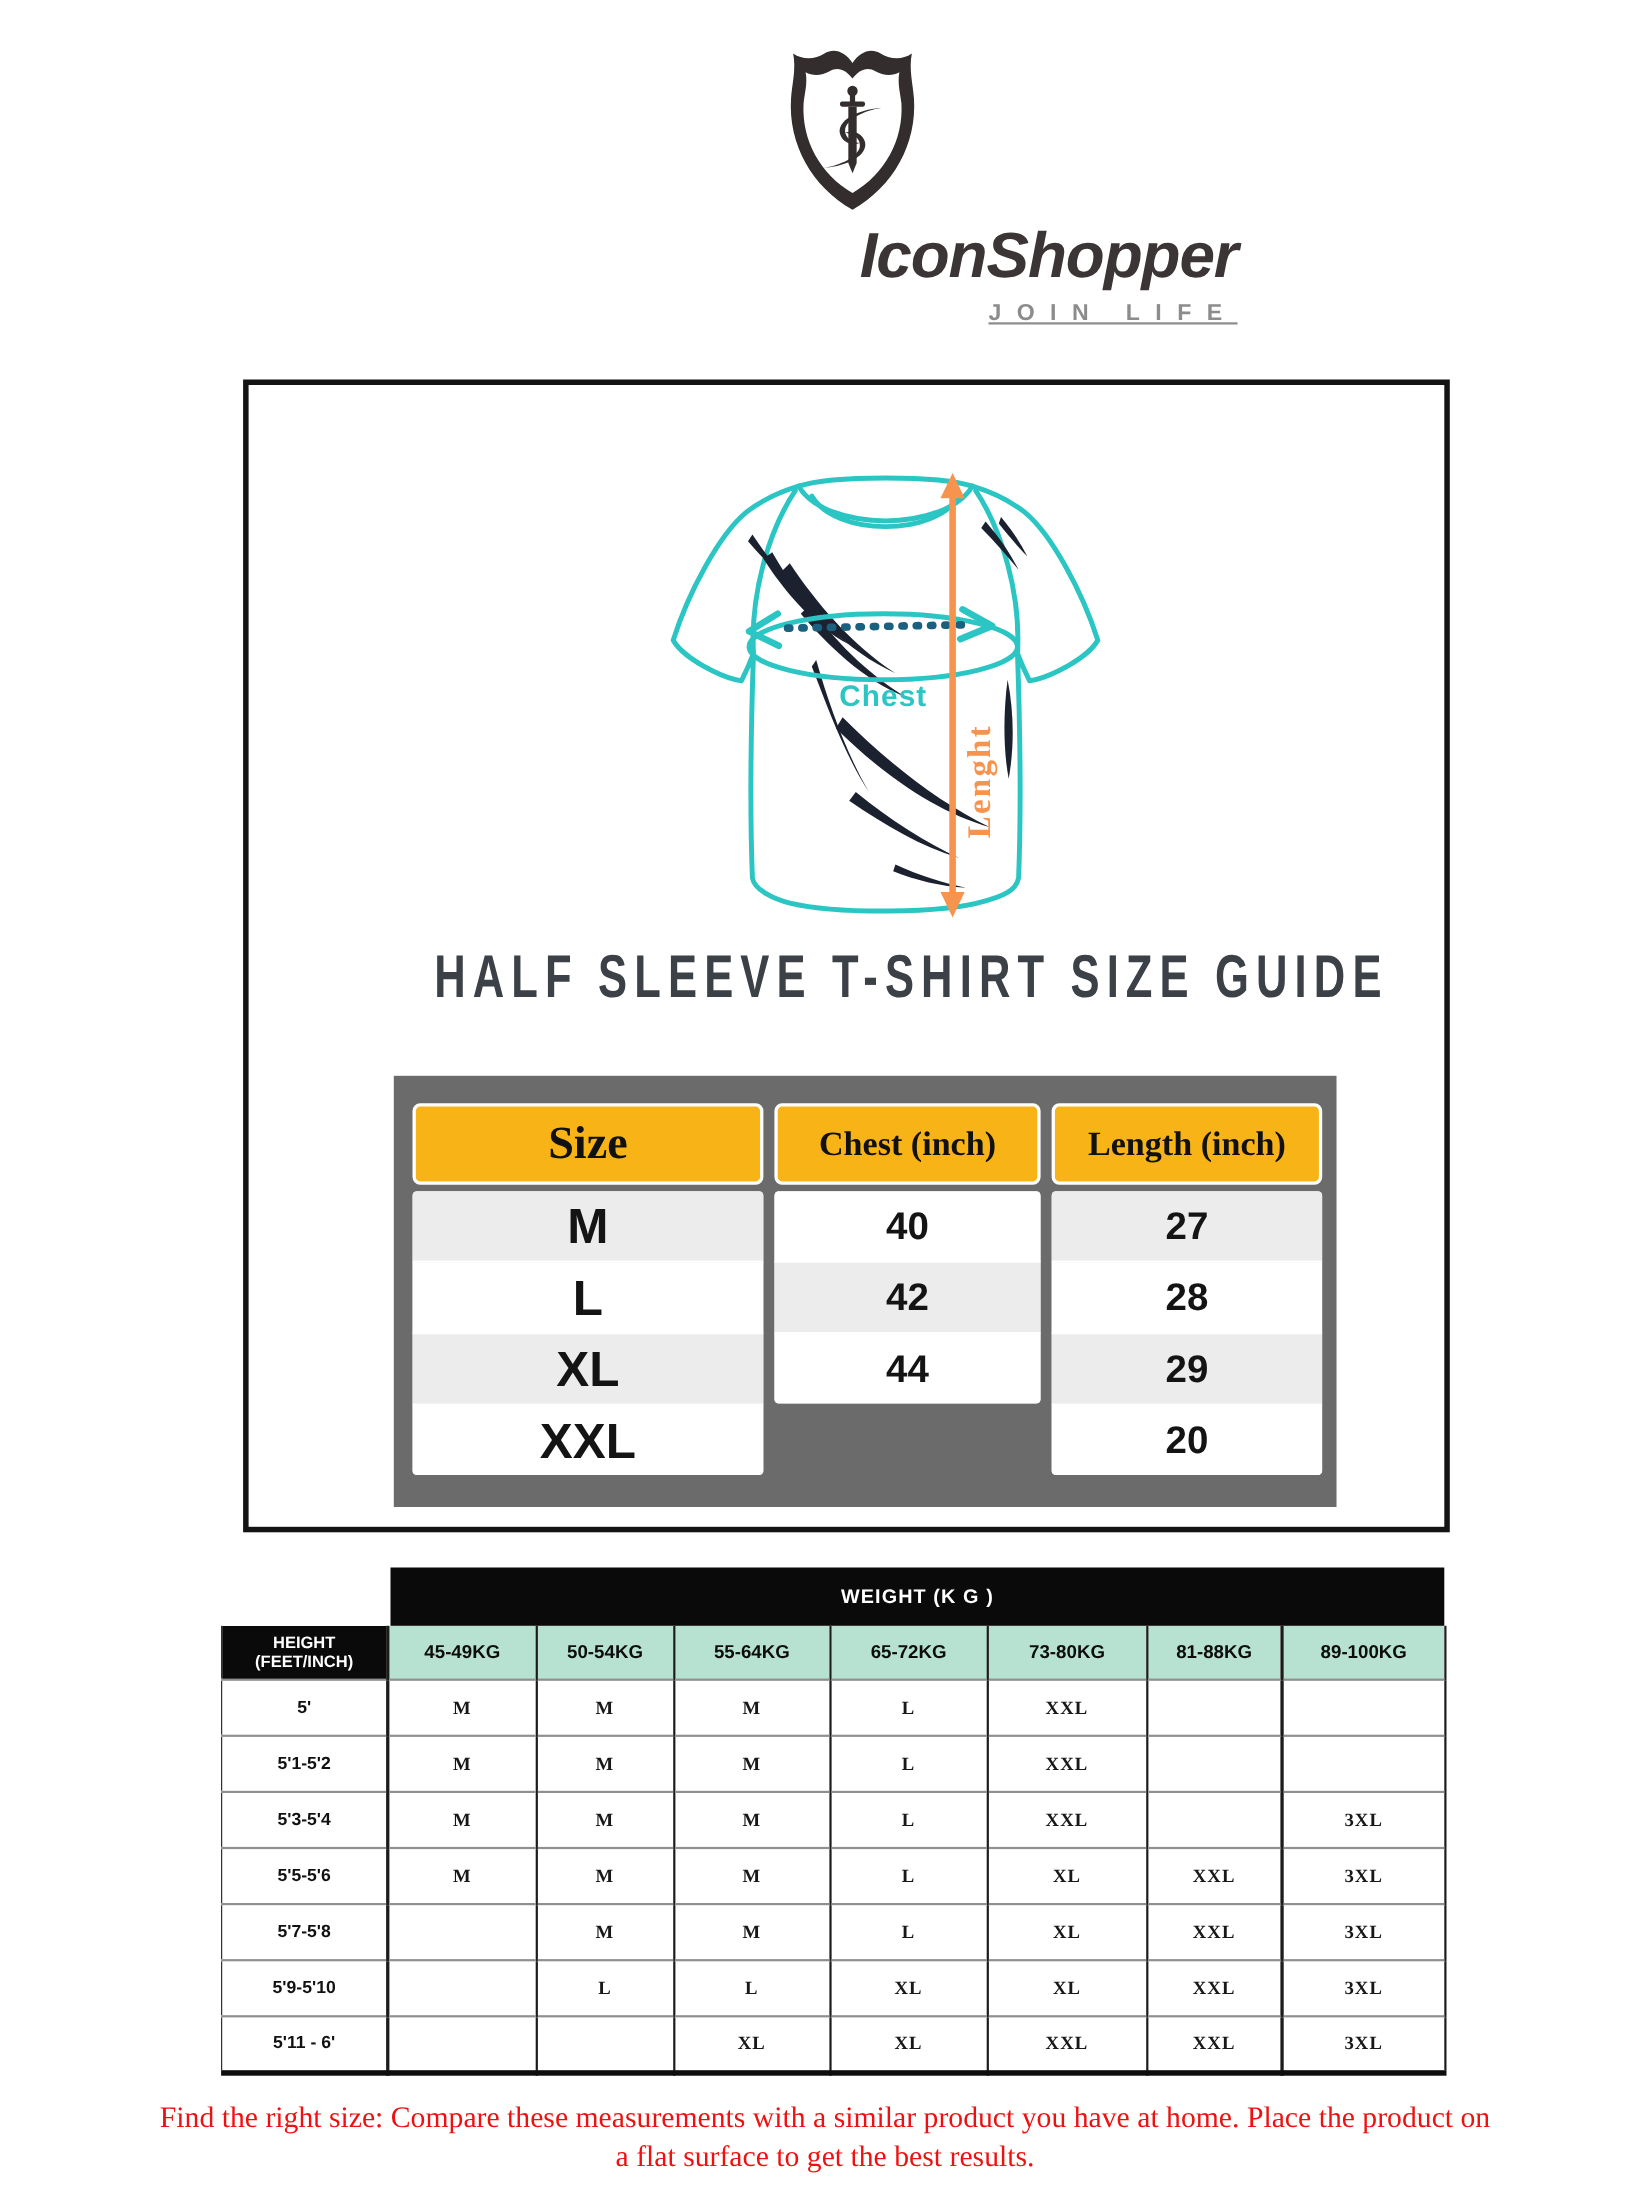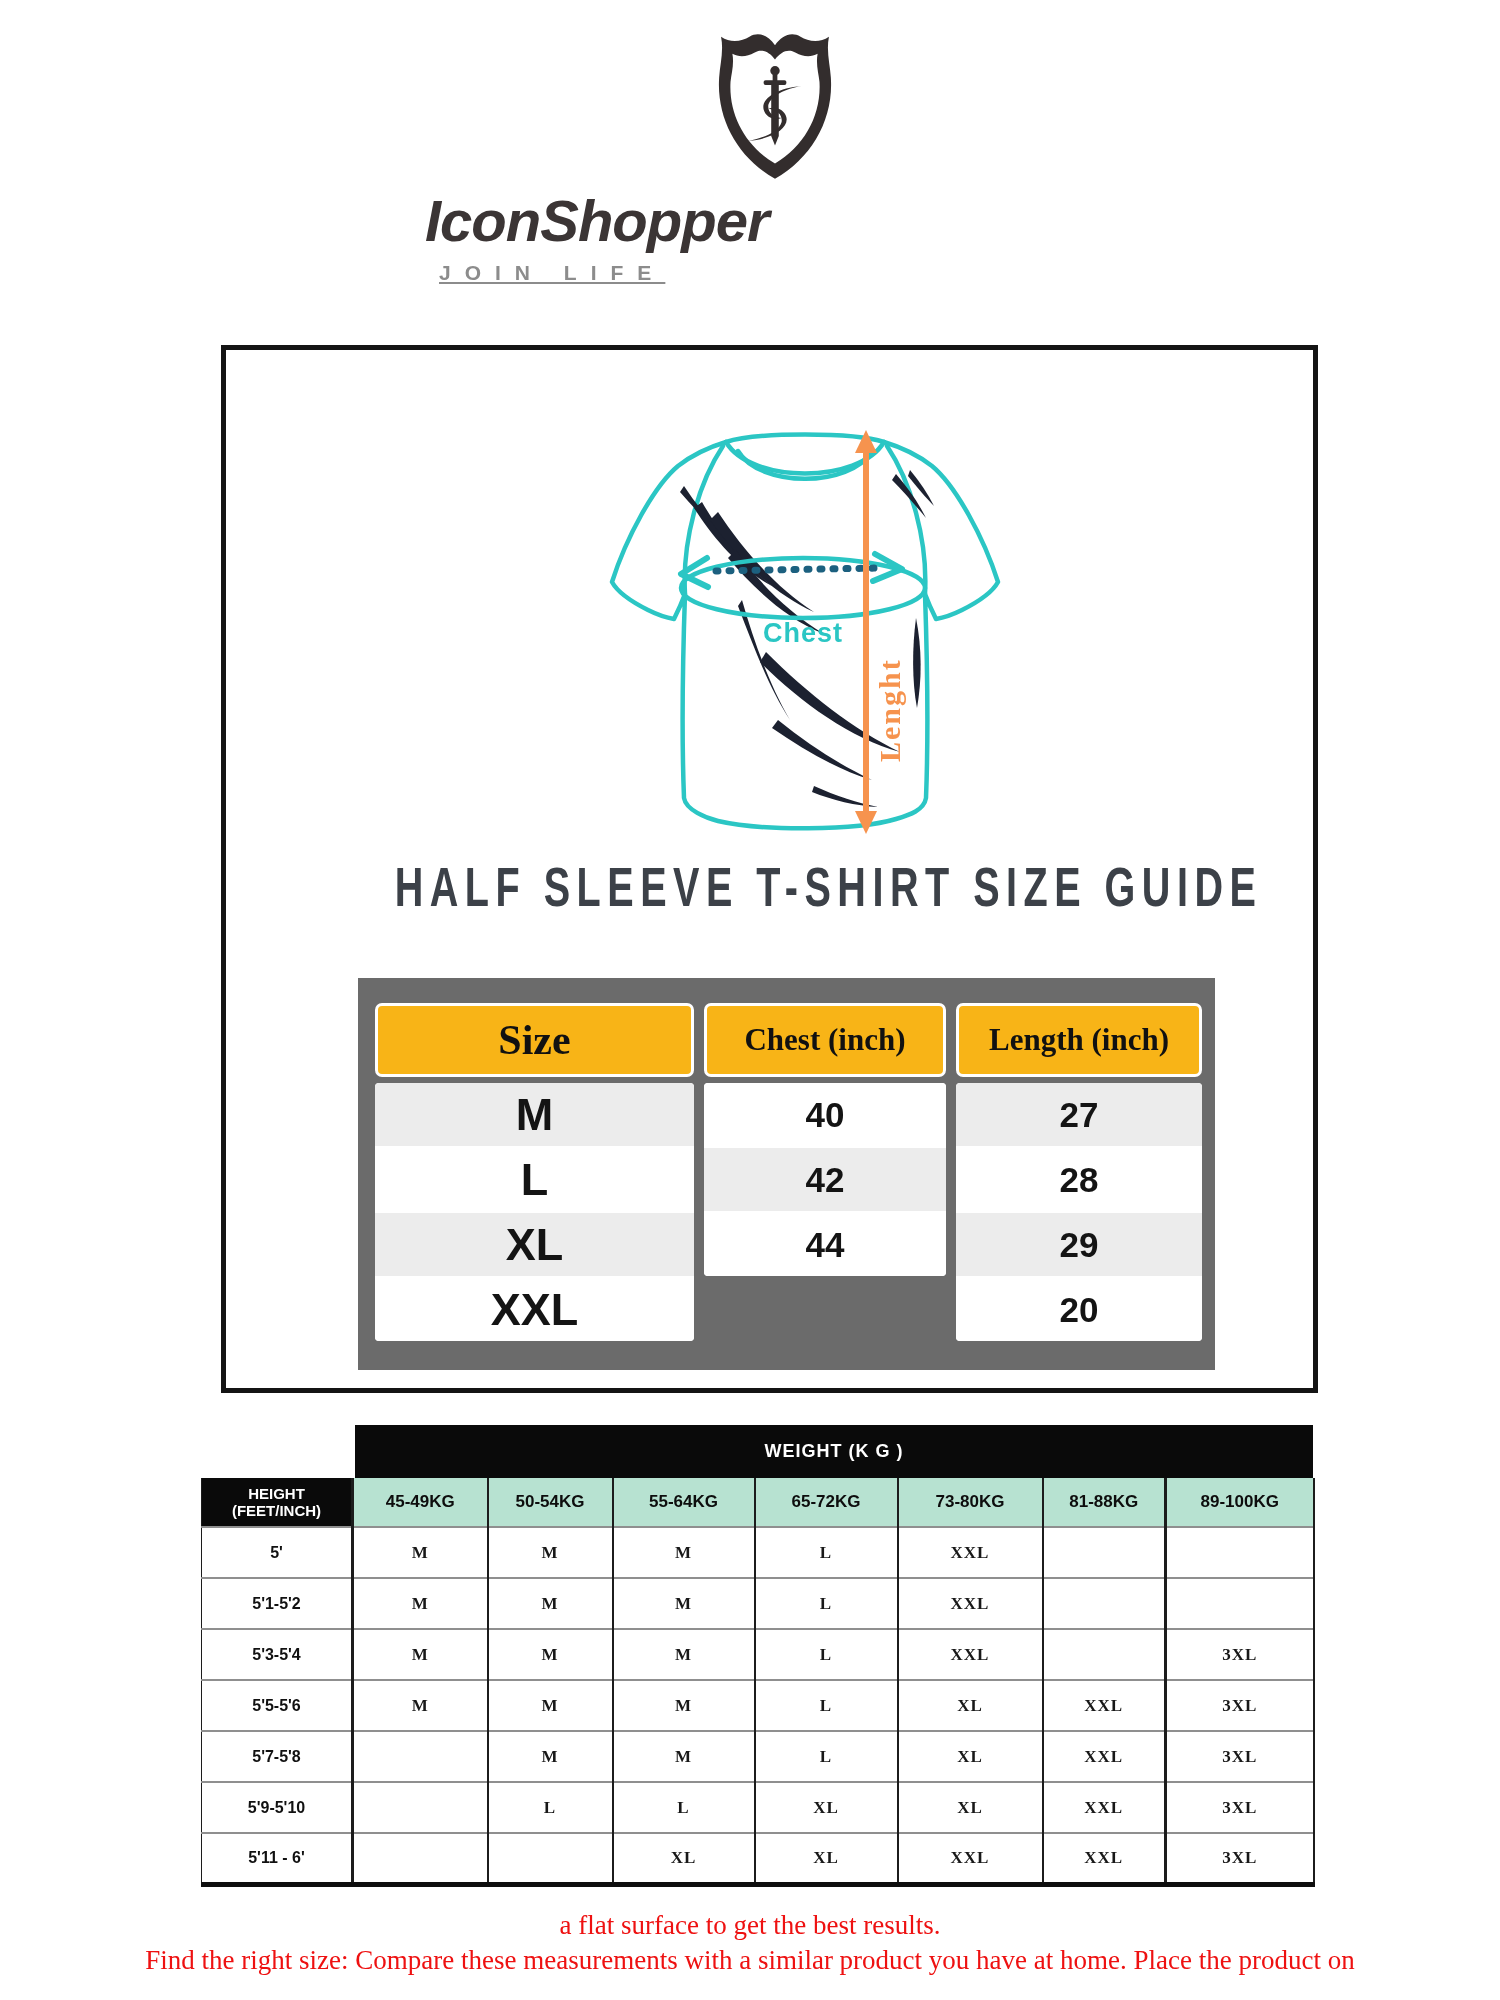--- a/index.html
+++ b/index.html
@@ -1,21 +1,21 @@
 <!DOCTYPE html>
 <html><head>
 <meta charset="utf-8">
 <style>
   html,body{margin:0;padding:0;background:#fff;}
   #page{position:relative;width:1500px;height:2000px;background:#ffffff;overflow:hidden;
         font-family:"Liberation Sans",sans-serif;}
 
   
-  .logo-wrap{position:absolute;left:775px;top:16px;transform:translateX(-50%);
-             width:700px;text-align:left;}
+  .logo-wrap{position:absolute;left:775px;top:28px;transform:translateX(-50%);
+             width:700px;text-align:right;}
   .logo-shield{width:142px;height:172px;margin:0 auto;display:block;}
   .brand-name{margin-top:4px;font-size:58px;font-weight:bold;font-style:italic;
               color:#3b3535;letter-spacing:-1px;line-height:1;}
   .brand-tagline{margin-top:12px;font-size:21px;font-weight:bold;color:#8c8c8c;
                  letter-spacing:14px;padding-left:14px;line-height:1;text-decoration:underline;}
 
   
   .main-box{position:absolute;left:221px;top:345px;width:1087px;height:1038px;
             border:5px solid #141414;background:#fff;}
   .tshirt-svg{position:absolute;left:339px;top:40px;width:452px;height:450px;}
@@ -282,17 +282,17 @@
             <td class="fm-cell">XL</td>
             <td class="fm-cell">XXL</td>
             <td class="fm-cell">XXL</td>
             <td class="fm-cell">3XL</td>
           </tr>
         </tbody>
     </table>
   </div>
 
   <div class="footer-note">
+    <div>Find the right size: Compare these measurements with a similar product you have at home. Place the product on</div>
     <div>a flat surface to get the best results.</div>
-    <div>Find the right size: Compare these measurements with a similar product you have at home. Place the product on</div>
   </div>
 
 </div>
 
 </body></html>

